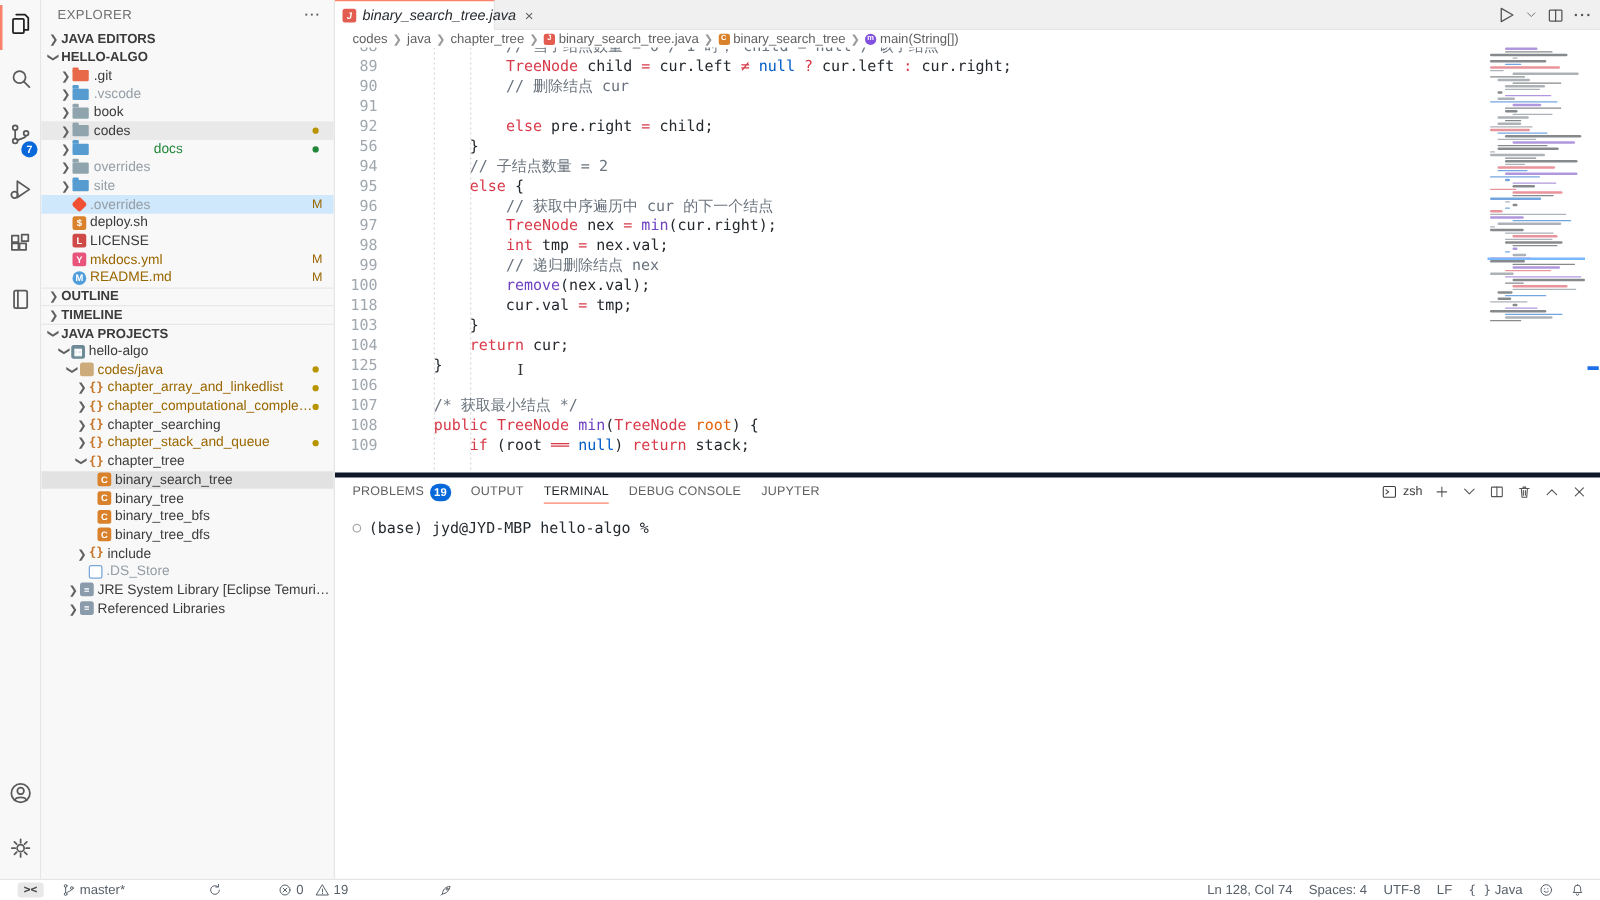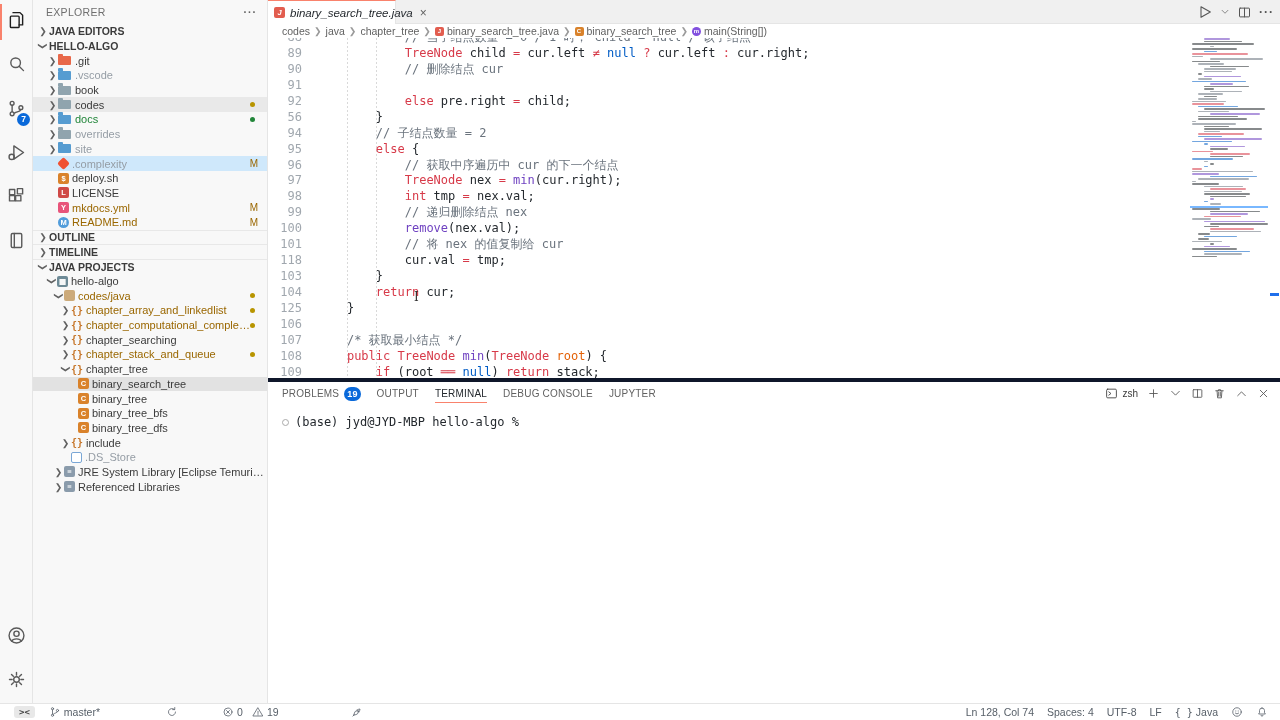--- a/index.html
+++ b/index.html
@@ -36,21 +36,21 @@
     font-weight:normal; flex:none; }
   .chev.open { transform:rotate(90deg); }
   .trow { height:14.7px; display:flex; align-items:center; cursor:pointer; position:relative;
     color:#3b3b3b; }
   .trow .lbl { white-space:nowrap; overflow:hidden; text-overflow:ellipsis; padding-left:3px; }
   .trow .grow { flex:1; }
   .trow.hover { background:#e9e9e9; }
   .trow.selected { background:#cfe8fb; }
   .trow.selected-gray { background:#e2e2e2; }
   .st-modified { color:var(--modified); }
-  .st-added { color:var(--added); }
+  .st-added { color:var(--added);margin-left:48px; }
   .st-ignored { color:var(--ignored); }
   .mbadge { font-size:10px; padding-right:9px; color:var(--modified); }
   .dot { width:5px; height:5px; border-radius:50%; margin-right:12px; flex:none; }
   .dot.modified { background:#b89500; }
   .dot.added { background:var(--added); }
 
   .fold { width:13px; height:9px; border-radius:1px; position:relative; margin:0 1px 0 0;
     background:#90a4ae; flex:none; }
   .fold::before { content:""; position:absolute; top:-2.5px; left:0; width:5px; height:3px;
     border-radius:1px 1px 0 0; background:inherit; }
@@ -265,21 +265,21 @@
         </div>
         <div class="trow" style="padding-left: 14px;">
           <span class="chev">❯</span>
           <span class="fold blue"></span>
           <span class="lbl st-ignored">site</span>
           <span class="grow"></span>
         </div>
         <div class="trow selected" style="padding-left: 14px;">
           <span class="chev"> </span>
           <span class="sq gitf"></span>
-          <span class="lbl st-ignored">.complexity</span>
+          <span class="lbl st-ignored">.overrides</span>
           <span class="grow"></span>
           <span class="mbadge">M</span>
         </div>
         <div class="trow" style="padding-left: 14px;">
           <span class="chev"> </span>
           <span class="sq shell">$</span>
           <span class="lbl">deploy.sh</span>
           <span class="grow"></span>
         </div>
         <div class="trow" style="padding-left: 14px;">
@@ -518,24 +518,20 @@
             <span class="ln">98</span>
             <span class="ct"><span>            </span><span class="s-t">int</span><span> tmp </span><span class="s-o">=</span><span> nex.val;</span></span>
           </div>
           <div class="cl">
             <span class="ln">99</span>
             <span class="ct"><span>            </span><span class="s-c">// 递归删除结点 nex</span></span>
           </div>
           <div class="cl">
             <span class="ln">100</span>
             <span class="ct"><span>            </span><span class="s-f">remove</span><span>(nex.val);</span></span>
-          </div>
-          <div class="cl">
-            <span class="ln">101</span>
-            <span class="ct"><span>            </span><span class="s-c">// 将 nex 的值复制给 cur</span></span>
           </div>
           <div class="cl">
             <span class="ln">118</span>
             <span class="ct"><span>            cur.val </span><span class="s-o">=</span><span> tmp;</span></span>
           </div>
           <div class="cl">
             <span class="ln">103</span>
             <span class="ct"><span>        }</span></span>
           </div>
           <div class="cl">

